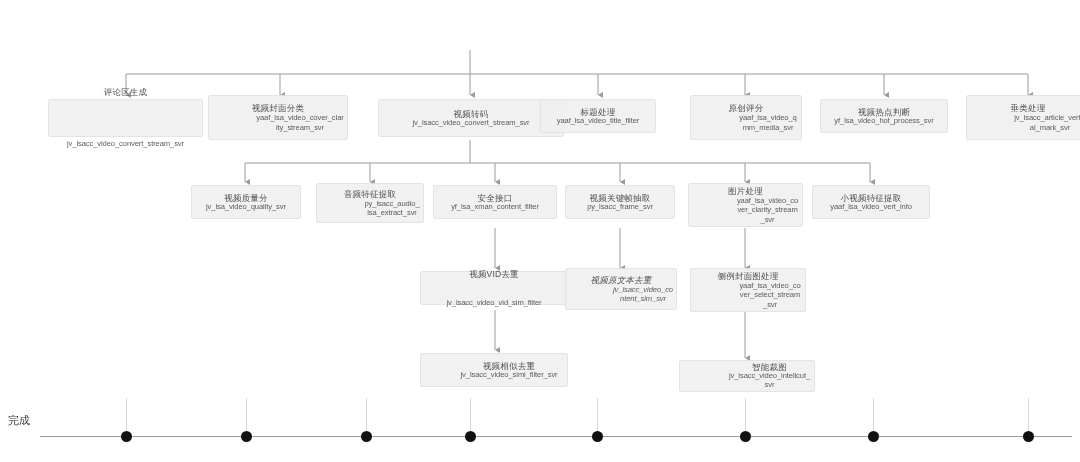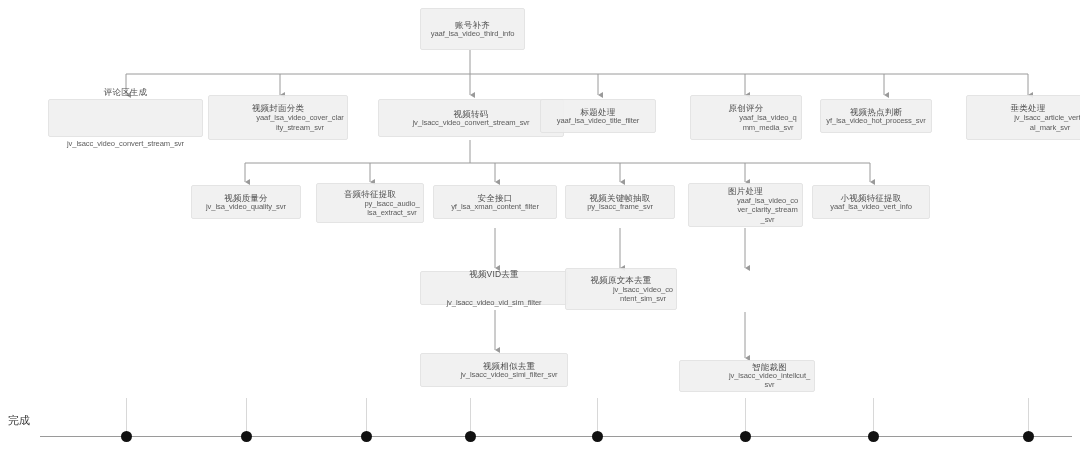--- a/index.html
+++ b/index.html
@@ -127,24 +127,20 @@
 
       <path d="M495,228 L495,268" marker-end="url(#arr)"></path>
       <path d="M620,228 L620,268" marker-end="url(#arr)"></path>
       <path d="M745,228 L745,268" marker-end="url(#arr)"></path>
 
       <path d="M495,310 L495,350" marker-end="url(#arr)"></path>
       <path d="M745,312 L745,358" marker-end="url(#arr)"></path>
     </g>
   </svg>
 
-  <div class="node" style="left:420px; top:8px; width:105px; height:42px;">
-    <span class="cn">账号补齐</span>
-    <span class="svc">yaaf_lsa_video_third_info</span>
-  </div>
 
   <div class="node" style="left:48px; top:99px; width:155px; height:38px;gap:43px;">
     <span class="cn">评论区生成</span>
     <span class="svc">jv_lsacc_video_convert_stream_svr</span>
   </div>
   <div class="node two" style="left:208px; top:95px; width:140px; height:45px;">
     <span class="cn">视频封面分类</span>
     <span class="svc">yaaf_lsa_video_cover_clarity_stream_svr</span>
   </div>
   <div class="node" style="left:378px; top:99px; width:186px; height:38px;">
@@ -152,21 +148,21 @@
     <span class="svc">jv_lsacc_video_convert_stream_svr</span>
   </div>
   <div class="node" style="left:540px; top:99px; width:116px; height:34px;">
     <span class="cn">标题处理</span>
     <span class="svc">yaaf_lsa_video_title_filter</span>
   </div>
   <div class="node two" style="left:690px; top:95px; width:112px; height:45px;">
     <span class="cn">原创评分</span>
     <span class="svc">yaaf_lsa_video_qmm_media_svr</span>
   </div>
-  <div class="node" style="left:820px; top:99px; width:112px; height:34px;">
+  <div class="node" style="left:820px; top:99px; width:128px; height:34px;">
     <span class="cn">视频热点判断</span>
     <span class="svc">yf_lsa_video_hot_process_svr</span>
   </div>
   <div class="node two" style="left:966px; top:95px; width:124px; height:45px;">
     <span class="cn">垂类处理</span>
     <span class="svc">jv_lsacc_article_vertical_mark_svr</span>
   </div>
 
   <div class="node two" style="left:316px; top:183px; width:108px; height:40px;">
     <span class="cn">音频特征提取</span>
@@ -190,23 +186,27 @@
   </div>
   <div class="node" style="left:812px; top:185px; width:118px; height:34px;">
     <span class="cn">小视频特征提取</span>
     <span class="svc">yaaf_lsa_video_vert_info</span>
   </div>
 
   <div class="node" style="left:420px; top:271px; width:148px; height:34px;gap:20px;">
     <span class="cn">视频VID去重</span>
     <span class="svc">jv_lsacc_video_vid_sim_filter</span>
   </div>
-  <div class="node two" style="left:565px; top:268px; width:112px; height:42px;">
+  <div class="node two" style="left:565px; top:268px; width:112px; height:42px;font-style:italic;">
     <span class="cn">视频原文本去重</span>
     <span class="svc">jv_lsacc_video_content_sim_svr</span>
+  </div>
+  <div class="node two" style="left:690px; top:268px; width:116px; height:44px;">
+    <span class="cn">侧例封面图处理</span>
+    <span class="svc">yaaf_lsa_video_cover_select_stream_svr</span>
   </div>
 
   <div class="node" style="left:420px; top:353px; width:148px; height:34px;padding-left:33px;">
     <span class="cn">视频相似去重</span>
     <span class="svc">jv_lsacc_video_simi_filter_svr</span>
   </div>
   <div class="node" style="left:679px; top:360px; width:136px; height:32px;padding-left:48px;">
     <span class="cn">智能裁图</span>
     <span class="svc">jv_lsacc_video_intellcut_svr</span>
   </div>

